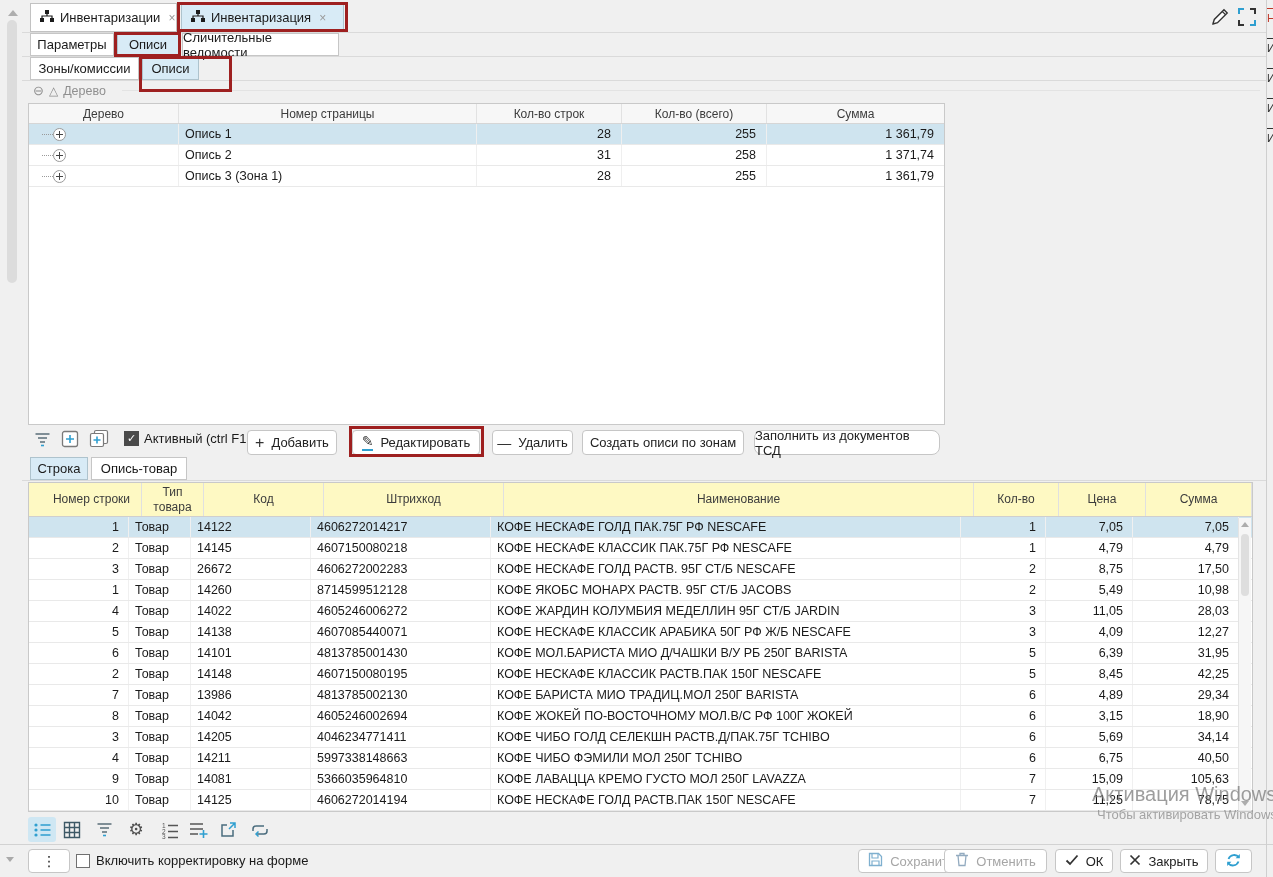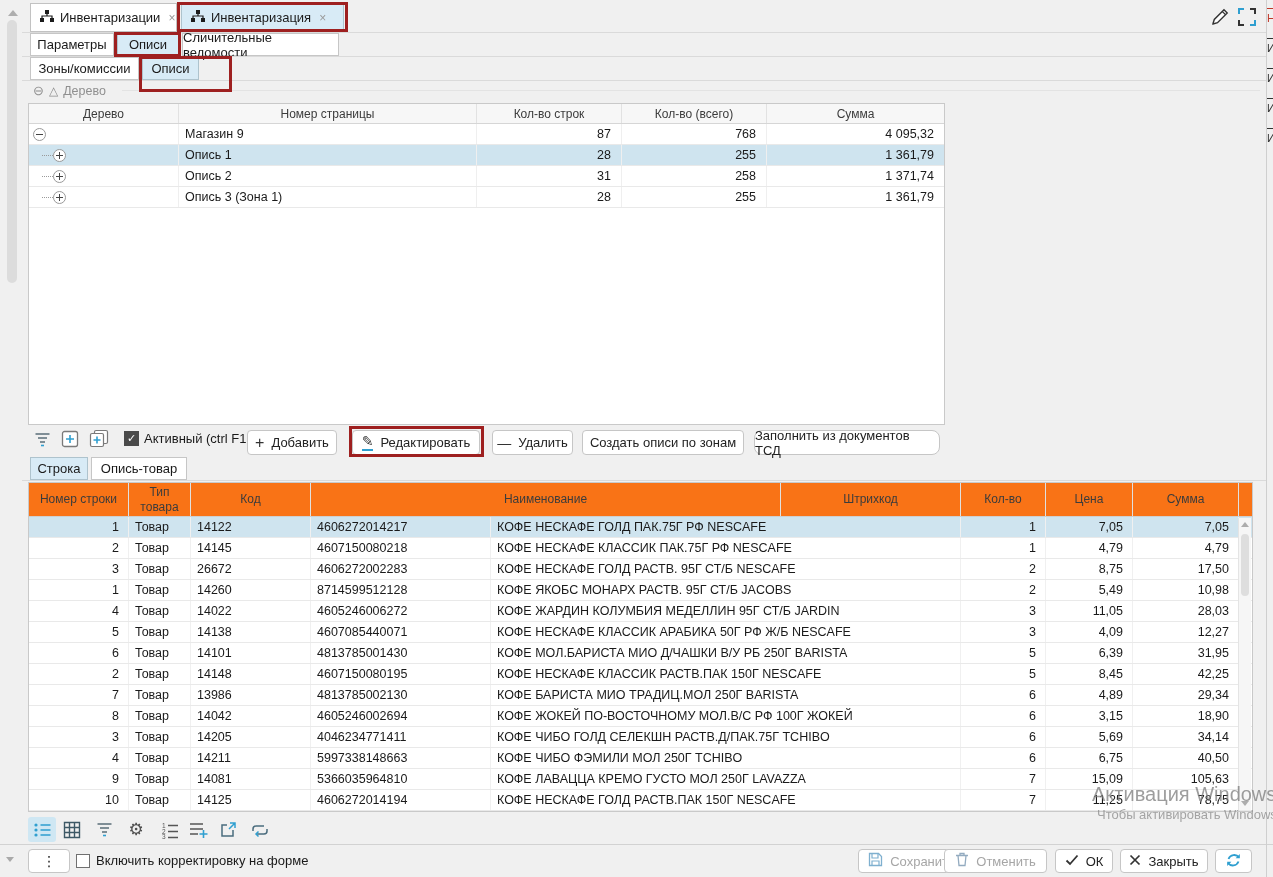--- a/index.html
+++ b/index.html
@@ -62,21 +62,21 @@
   .cb-ch { width:15px; height:15px; background:#4a4a4a; display:flex; align-items:center;
     justify-content:center; color:#fff; font-size:11px; flex:none; }
   .cb-un { width:14px; height:14px; background:#fff; border:1px solid #707070; flex:none; }
   .glyph-plus { font-size:16px; line-height:1; color:#333; }
   .glyph-pencil { font-size:14px; line-height:1; color:#333; border-bottom:2px solid #2f9fd0; padding-bottom:1px;}
   .glyph-minus { font-size:14px; line-height:1; color:#333; }
 
   
   .prod-panel { position:absolute; left:28px; top:482px; width:1225px; height:330px;
     background:#fff; border:1px solid #c9c9c9; display:flex; flex-direction:column; }
-  .phead { display:flex; height:34px; background:#f97316; border-bottom:1px solid #cfcfcf; flex:none; }
+  .phead { display:flex; height:34px; background:#fef9c3; border-bottom:1px solid #cfcfcf; flex:none;justify-content:flex-end; }
   .ph { display:flex; align-items:center; justify-content:center; text-align:center;
     font-size:12px; color:#3c3c3c; border-right:1px solid #e0e0e0; line-height:1.25; padding:0 2px; }
   .pw0{width:100px} .pw1{width:62px} .pw2{width:120px} .pw3{width:180px} .pw4{width:470px}
   .pw5{width:85px} .pw6{width:87px} .pw7{width:106px}
   .prow { display:flex; height:21px; border-bottom:1px solid #e9e9e9; background:#fff; flex:none; }
   .prow.sel { background:#cfe4ef; }
   .pc { display:flex; align-items:center; overflow:hidden; white-space:nowrap;
     font-size:12.5px; border-right:1px solid #f0f0f0; }
   .pc.r { justify-content:flex-end; padding-right:9px; }
   .pc.l { padding-left:6px; }
@@ -187,30 +187,20 @@
 
 <div class="tree-panel">
   <div class="thead">
     <div class="thc tw0">Дерево</div>
     <div class="thc tw1">Номер страницы</div>
     <div class="thc tw2">Кол-во строк</div>
     <div class="thc tw3">Кол-во (всего)</div>
     <div class="thc tw4">Сумма</div>
   </div>
   <div>
-  <div class="trow">
-    <div class="tc c-exp">
-
-      <span class="exp minus"></span>
-    </div>
-    <div class="tc c-page">Магазин 9</div>
-    <div class="tc c-num c-lines">87</div>
-    <div class="tc c-num c-total">768</div>
-    <div class="tc c-num c-sum">4 095,32</div>
-  </div>
 
   <div class="trow sel">
     <div class="tc c-exp">
       <span class="dots"></span>
       <span class="exp plus"></span>
     </div>
     <div class="tc c-page">Опись 1</div>
     <div class="tc c-num c-lines">28</div>
     <div class="tc c-num c-total">255</div>
     <div class="tc c-num c-sum">1 361,79</div>
@@ -288,22 +278,22 @@
 <div class="tab2" style="left:91px; top:457px; width:96px;">
     <span>Опись-товар</span>
   </div>
 <div class="hline" style="left:22px; top:480px; width:1244px;"></div>
 
 <div class="prod-panel">
   <div class="phead">
     <div class="ph pw0">Номер строки</div>
     <div class="ph pw1">Тип товара</div>
     <div class="ph pw2">Код</div>
+    <div class="ph pw3">Штрихкод</div>
     <div class="ph pw4">Наименование</div>
-    <div class="ph pw3">Штрихкод</div>
     <div class="ph pw5">Кол-во</div>
     <div class="ph pw6">Цена</div>
     <div class="ph pw7">Сумма</div>
   </div>
   <div>
   <div class="prow sel">
     <div class="pc r pw0">1</div>
     <div class="pc l pw1">Товар</div>
     <div class="pc l pw2">14122</div>
     <div class="pc l pw3">4606272014217</div>

